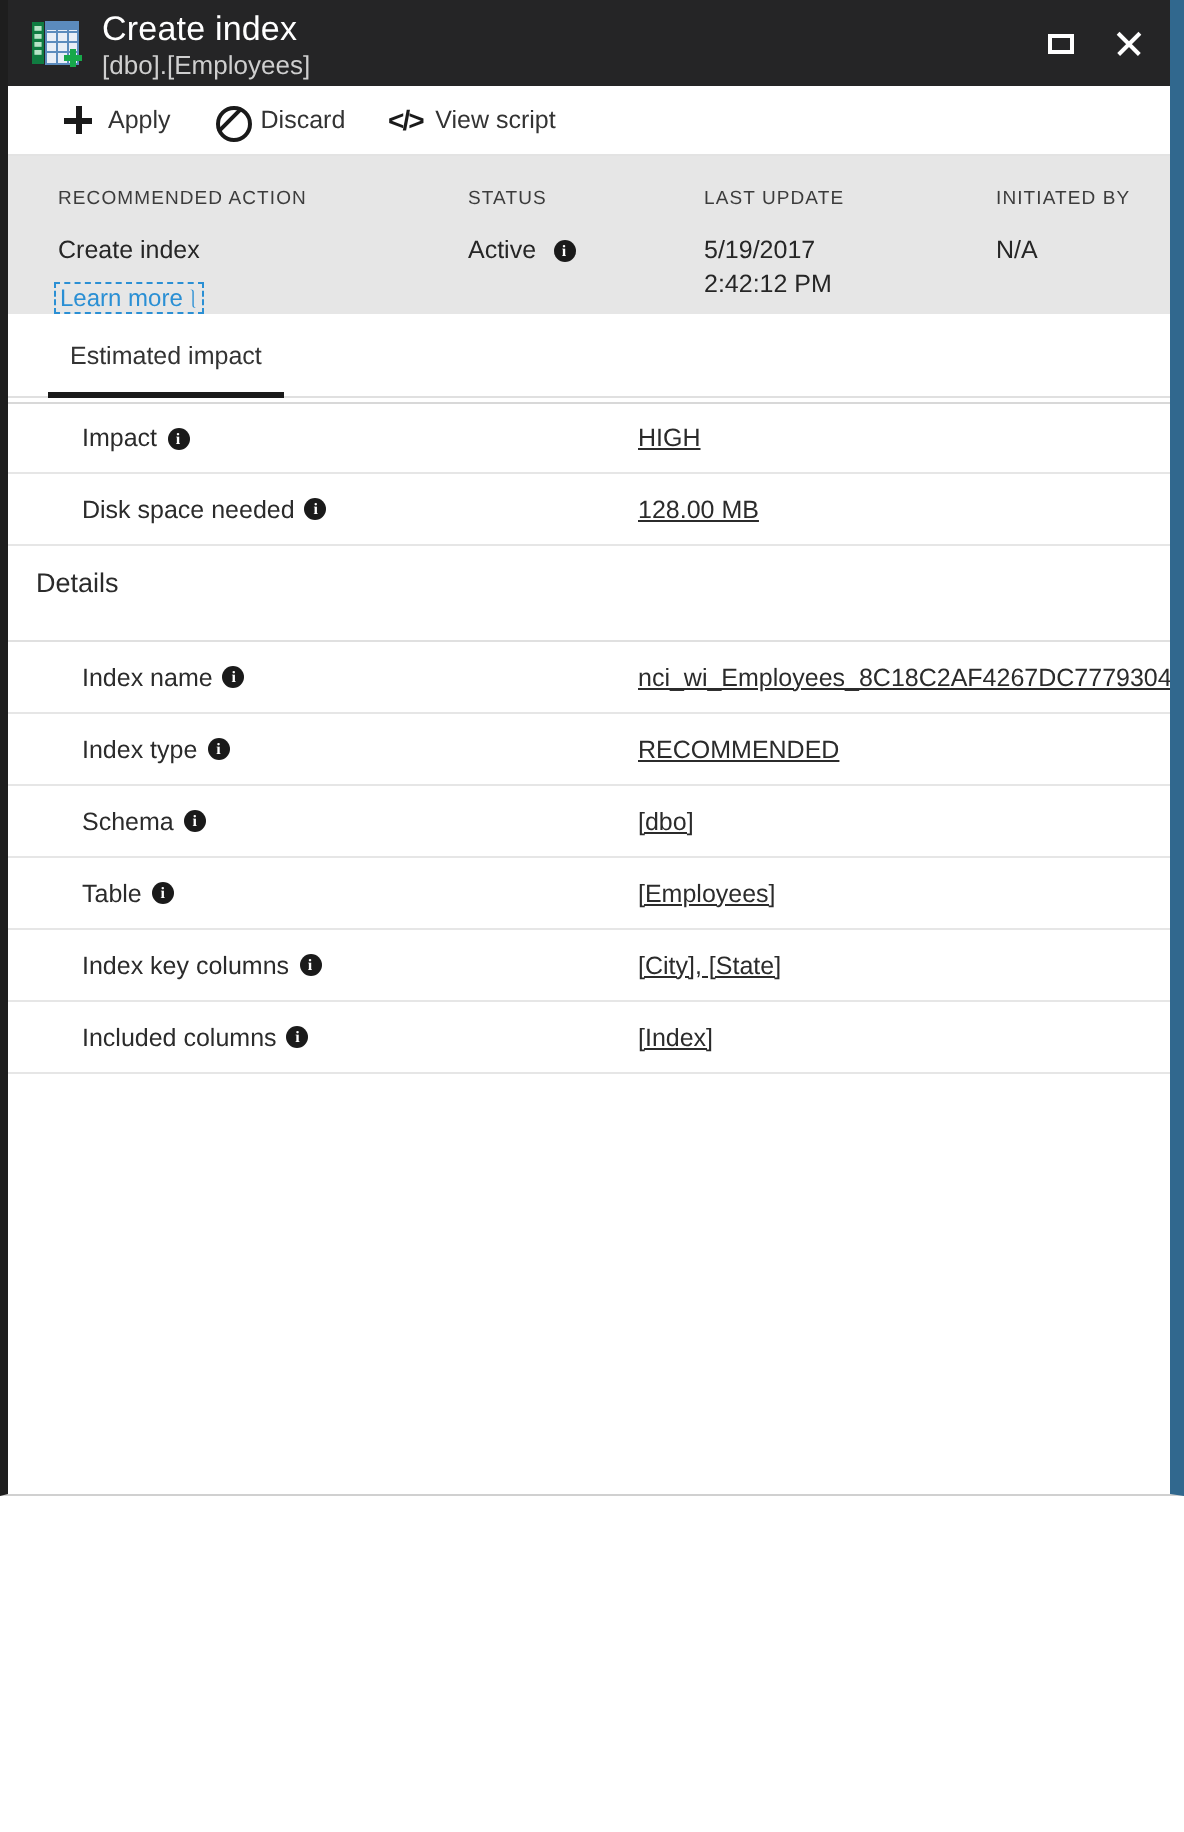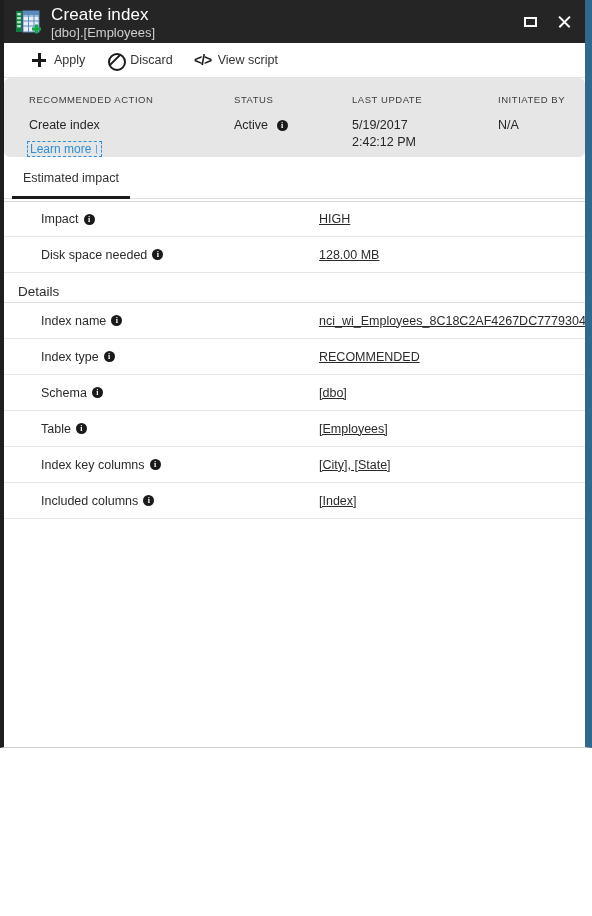--- a/index.html
+++ b/index.html
@@ -125,21 +125,20 @@
   
   .ic-code { font-size: 14px; font-weight: 700; color: #1a1a1a;
              font-family: "Liberation Sans", sans-serif; letter-spacing: -1px; }
 
   
   .summary {
     background: #e6e6e6;
     padding: 16px 0 14px 0;
     position: relative;
     height: 79px;
-    border-radius: 6px;
   }
   .sum-col { position: absolute; top: 16px; }
   .sum-head {
     font-size: 9.5px;
     letter-spacing: .55px;
     color: #3c3c3c;
     text-transform: uppercase;
     margin-bottom: 12px;
     white-space: nowrap;
   }
@@ -179,41 +178,41 @@
     vertical-align: 1px;
     margin-left: 5px;
     cursor: pointer;
     flex: 0 0 11px;
   }
 
   
   .tabstrip {
     height: 42px;
     background: #ffffff;
-    padding-left: 8px;
+    padding-left: 20px;
     display: flex;
     align-items: flex-end;
     border-bottom: 1px solid #e0e0e0;
   }
   .tab {
     font-size: 12.5px;
     color: #333333;
     padding: 0 11px 11px 11px;
     cursor: pointer;
     border-bottom: 3px solid transparent;
     margin-bottom: -1px;
   }
   .tab.active { border-bottom-color: #1a1a1a; }
 
   
   .rows { padding-top: 2px; }
   .section-title {
     font-size: 13.5px;
     color: #2b2b2b;
-    padding: 11px 0 3px 14px;
+    padding: 11px 0 21px 14px;
     border-bottom: 1px solid #e0e0e0;
   }
   .row {
     height: 36px;
     display: flex;
     align-items: center;
     border-bottom: 1px solid #e6e6e6;
     position: relative;
   }
   .row-label {

